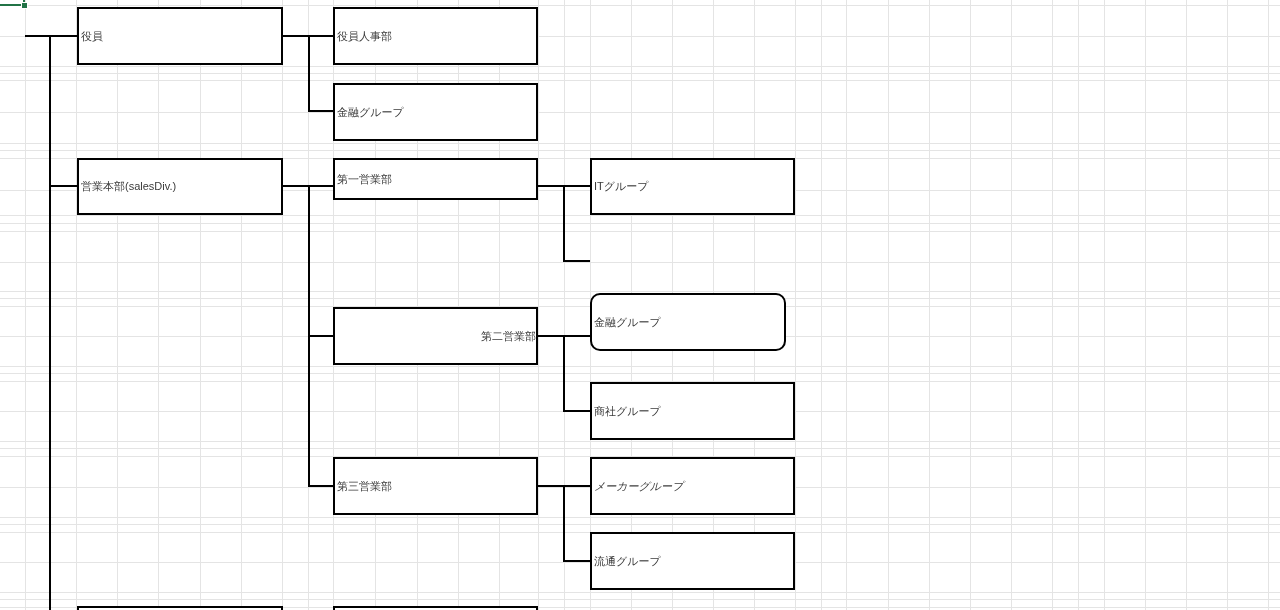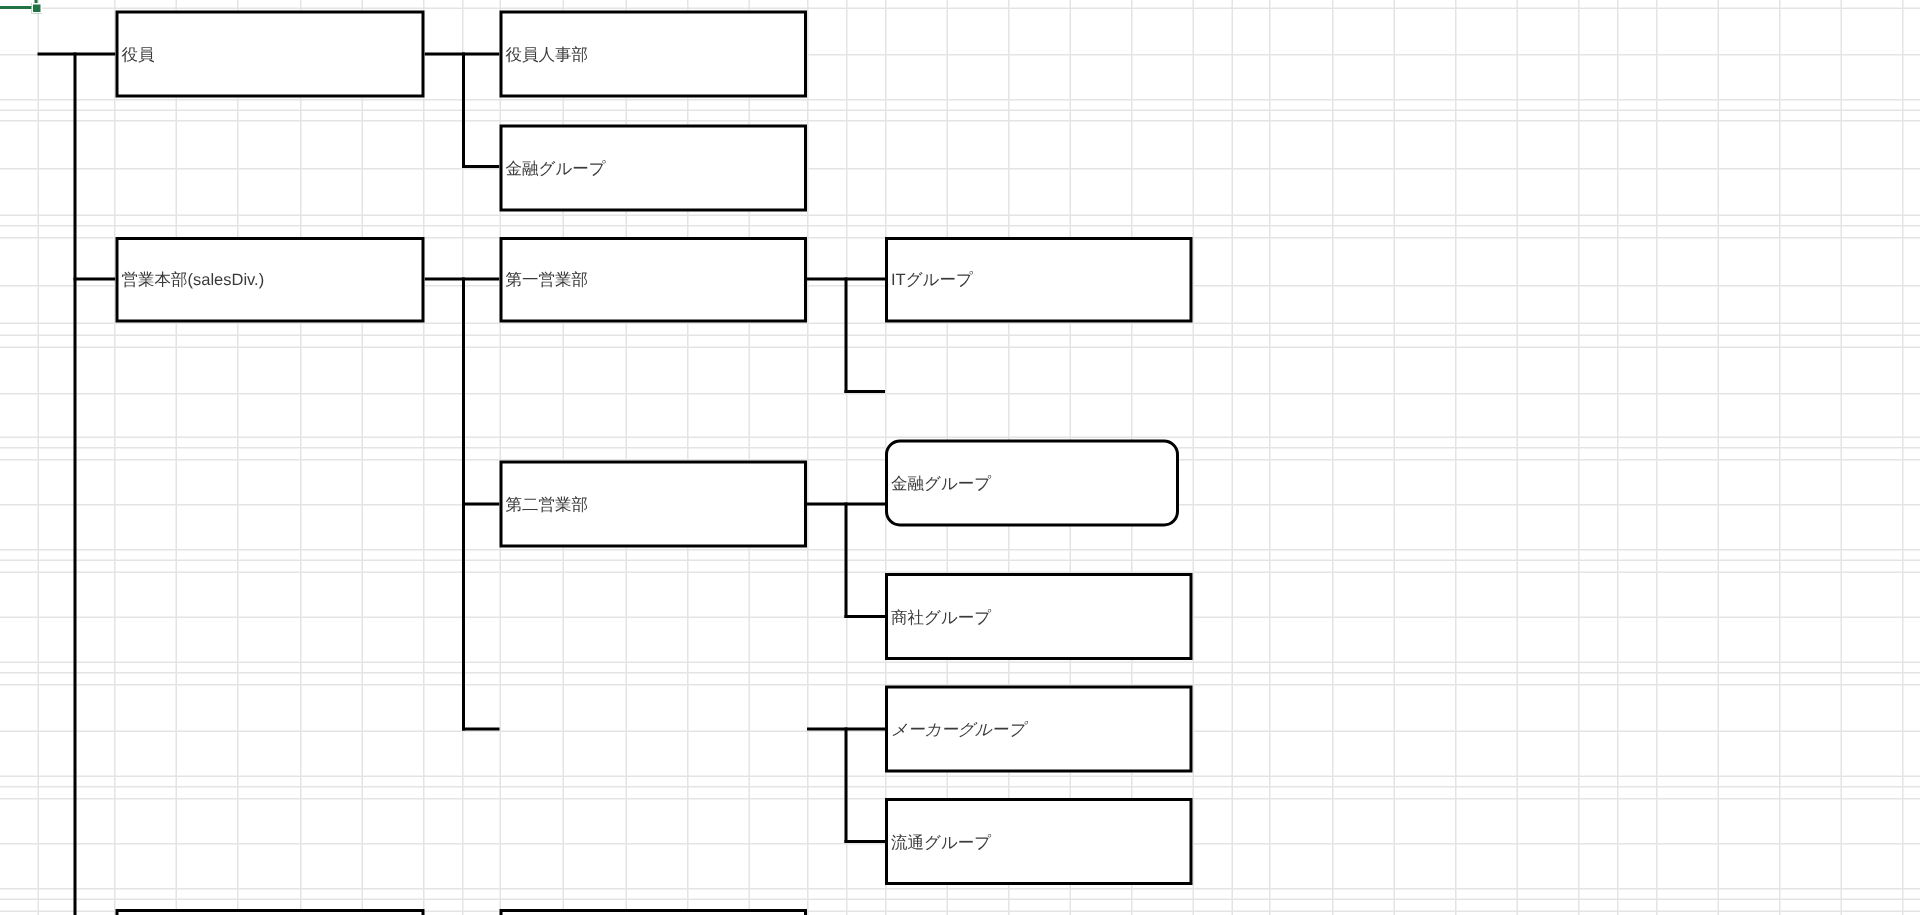--- a/index.html
+++ b/index.html
@@ -131,34 +131,37 @@
   </div>
   <div class="node" style="left:333px;top:7px;width:205px;height:58px;">
     <span>役員人事部</span>
   </div>
   <div class="node" style="left:333px;top:83px;width:205px;height:58px;">
     <span>金融グループ</span>
   </div>
   <div class="node" style="left:77px;top:158px;width:206px;height:57px;">
     <span>営業本部(salesDiv.)</span>
   </div>
-  <div class="node" style="left:333px;top:158px;width:205px;height:57px;">
+  <div class="node" style="left:333px;top:158px;width:205px;height:42px;">
     <span>第一営業部</span>
   </div>
   <div class="node" style="left:590px;top:158px;width:205px;height:57px;">
     <span>ITグループ</span>
   </div>
-  <div class="node" style="left:333px;top:307px;width:205px;height:58px;">
+  <div class="node" style="left:333px;top:307px;width:205px;height:58px;justify-content:flex-end;">
     <span>第二営業部</span>
   </div>
   <div class="node" style="left:590px;top:293px;width:196px;height:58px;border-radius:10px;">
     <span>金融グループ</span>
   </div>
   <div class="node" style="left:590px;top:382px;width:205px;height:58px;">
     <span>商社グループ</span>
+  </div>
+  <div class="node" style="left:333px;top:457px;width:205px;height:58px;">
+    <span>第三営業部</span>
   </div>
   <div class="node" style="left:590px;top:457px;width:205px;height:58px;font-style:italic;">
     <span>メーカーグループ</span>
   </div>
   <div class="node" style="left:590px;top:532px;width:205px;height:58px;">
     <span>流通グループ</span>
   </div>
 
   <div class="node" style="left:77px;top:606px;width:206px;height:30px;">
     <span></span>

